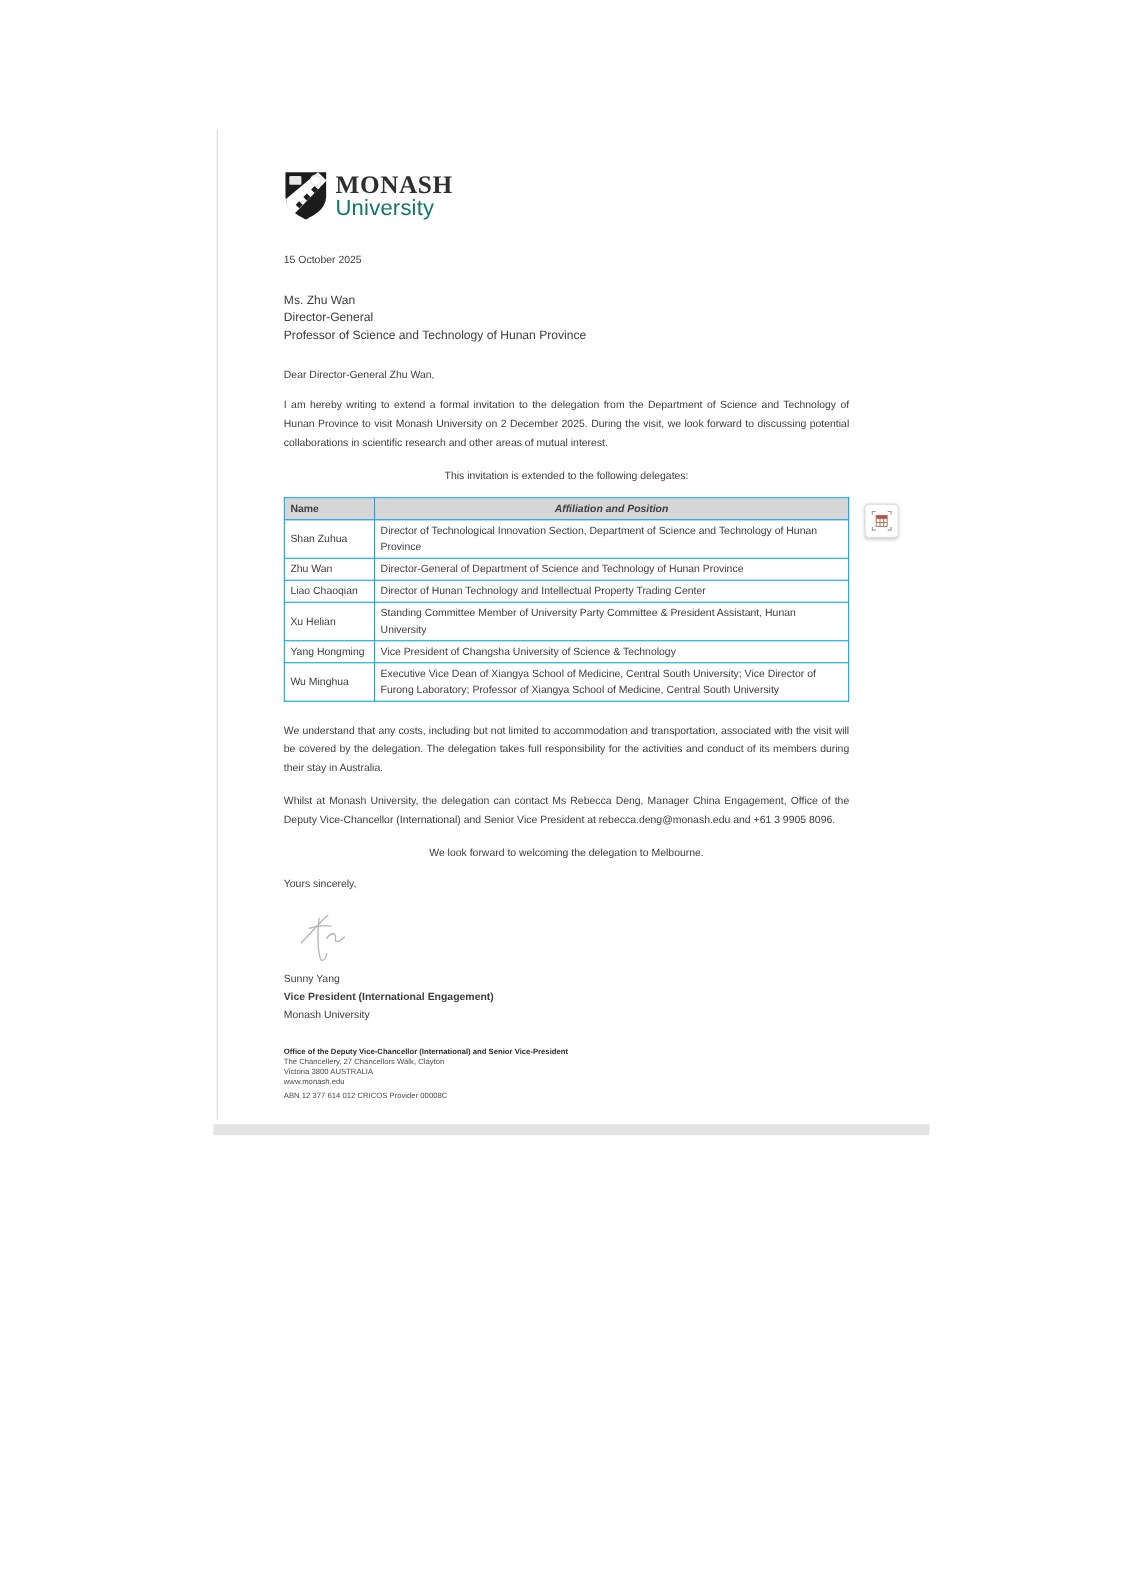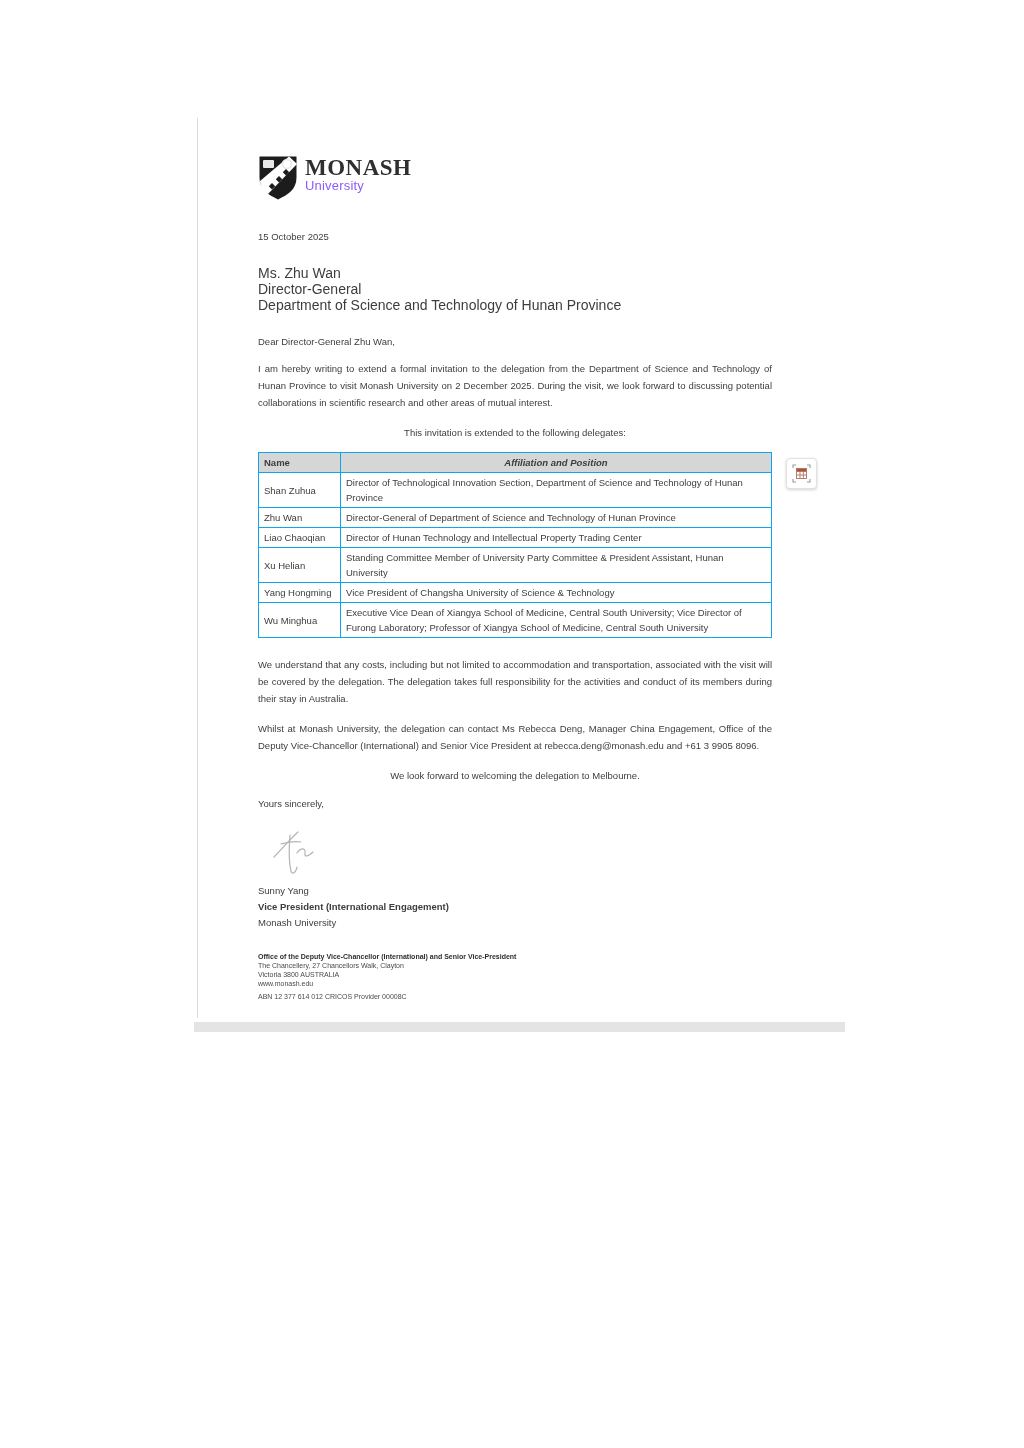--- a/index.html
+++ b/index.html
@@ -44,28 +44,28 @@
   .wordmark-wrap { margin-left: 7px; margin-top: 1px; line-height: 1; }
   .wordmark {
     font-family: "Liberation Serif", serif;
     font-size: 23px;
     font-weight: 600;
     letter-spacing: 0.5px;
     color: #2f2f2f;
   }
   .sub-wordmark {
     font-family: "Liberation Sans", sans-serif;
-    font-size: 13px;
-    color: #8b5cf6;
+    font-size: 20px;
+    color: #0f766e;
     margin-top: 0px;
     letter-spacing: 0.2px;
   }
   
   .date { margin-top: 28px; font-size: 9.5px; }
-  .recipient { margin-top: 23px; font-size: 14px; line-height: 16px; }
+  .recipient { margin-top: 23px; font-size: 11px; line-height: 16px; }
   .salutation { margin-top: 23px; font-size: 9.5px; }
   .para {
     margin-top: 13px;
     font-size: 9.5px;
     line-height: 17px;
     text-align: justify;
   }
   .para.no-justify { text-align: center; }
   
   table.delegates {
@@ -139,21 +139,21 @@
           <div class="wordmark">MONASH</div>
           <div class="sub-wordmark">University</div>
         </div>
       </div>
 
       <div class="date">15 October 2025</div>
 
       <div class="recipient">
         <div>Ms. Zhu Wan</div>
         <div>Director-General</div>
-        <div>Department of Science and Technology of Hunan Province</div>
+        <div>Professor of Science and Technology of Hunan Province</div>
       </div>
 
       <div class="salutation">Dear Director-General Zhu Wan,</div>
 
       <p class="para">I am hereby writing to extend a formal invitation to the delegation from the Department of Science and Technology of Hunan Province to visit Monash University on 2 December 2025. During the visit, we look forward to discussing potential collaborations in scientific research and other areas of mutual interest.</p>
       <p class="para no-justify">This invitation is extended to the following delegates:</p>
 
       <table class="delegates">
         <thead>
           <tr>

